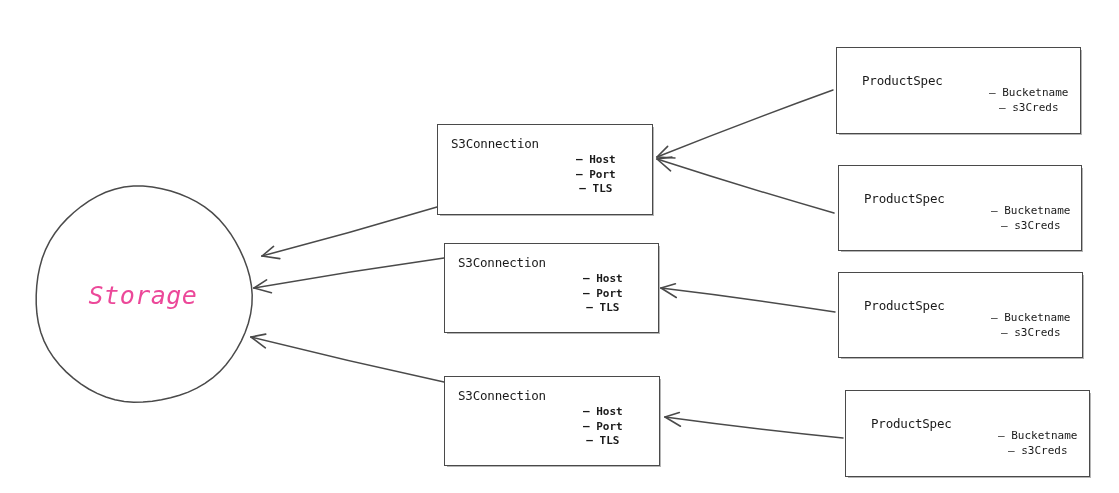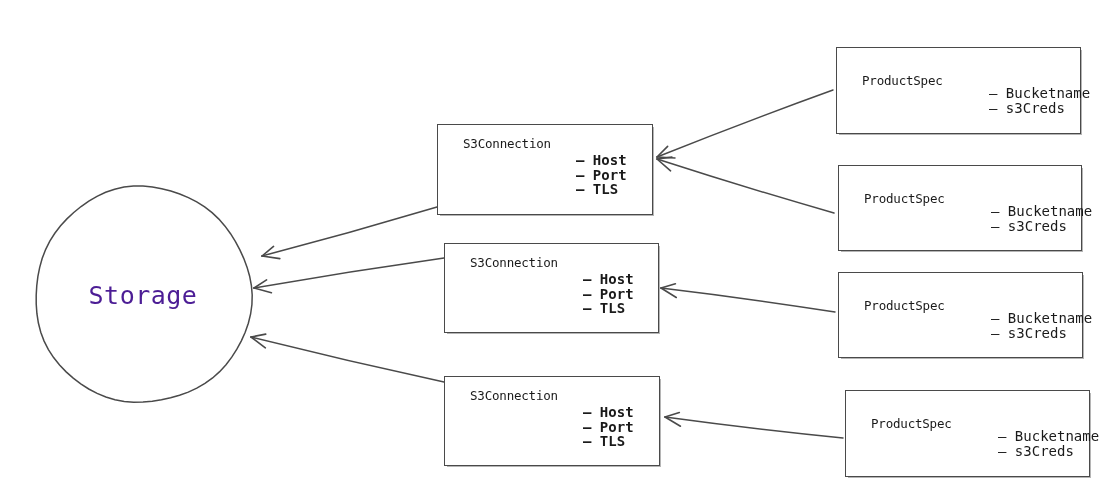--- a/index.html
+++ b/index.html
@@ -25,52 +25,54 @@
   }
   .node-box {
     position: absolute;
     box-sizing: border-box;
     background: #ffffff;
     border: 1.6px solid #4a4a4a;
     box-shadow: 2px 2px 0 -1px rgba(120,120,120,0.55);
   }
   .node-title {
     position: absolute;
-    left: 25px;
+    left: 13px;
     top: 11px;
     font-size: 12.5px;
     color: #1a1a1a;
     letter-spacing: -0.2px;
     white-space: nowrap;
   }
   .node-fields {
     position: absolute;
     top: 28px;
-    font-size: 14px;
+    font-size: 11px;
     line-height: 14.5px;
     color: #1a1a1a;
     white-space: nowrap;
+    text-align: center;
   }
   .s3-box .node-fields { left: 138px; font-weight: bold; }
   .ps-box .node-title { top: 25px; left: 25px; }
   .ps-box .node-fields { left: 152px; top: 38px; }
   .field-row { white-space: nowrap; }
   .circle-node {
     position: absolute;
     display: flex;
     align-items: center;
     justify-content: center;
   }
   .circle-label {
     position: relative;
     font-size: 25px;
-    color: #4c1d95;
+    color: #ec4899;
     letter-spacing: 0.5px;
     z-index: 2;
     white-space: nowrap;
+    font-style: italic;
   }
   .circle-svg {
     position: absolute;
     left: 0;
     top: 0;
   }
 </style>
 </head>
 <body>
 

